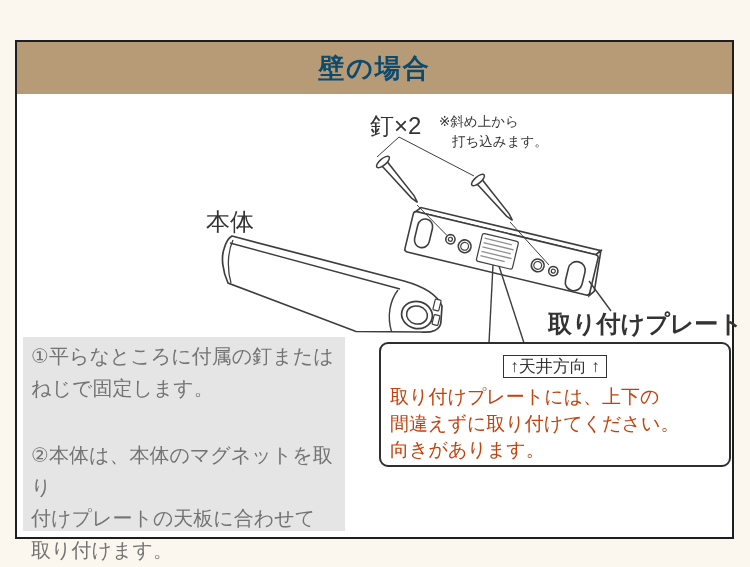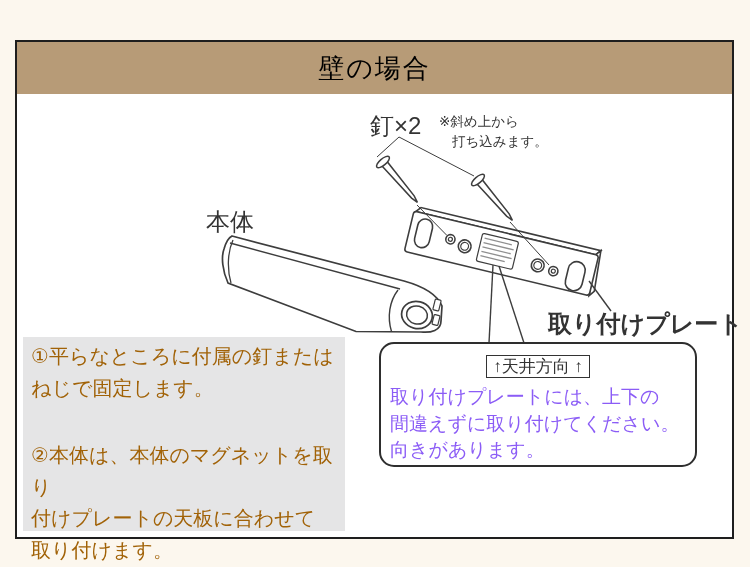--- a/index.html
+++ b/index.html
@@ -14,51 +14,51 @@
 
   .panel {
     position:absolute; left:15px; top:40px; width:719px; height:499px;
     background:#ffffff; border:2px solid #1e1e1e;
   }
   .header {
     position:absolute; left:0; top:0; width:100%; height:52px;
     background:#b79b77; display:flex; align-items:center; justify-content:center;
   }
   .header-title {
-    color:#000000; font-size:26px; font-weight:normal; letter-spacing:2px;
+    color:#0c4a6e; font-size:26px; font-weight:bold; letter-spacing:2px;
   }
 
   .artwork { position:absolute; left:0; top:0; width:750px; height:567px; pointer-events:none; }
 
   .lbl { position:absolute; color:#333333; white-space:nowrap; }
   .lbl-nails  { left:370px; top:110px; font-size:24px; }
   .lbl-note   { left:439px; top:112px; font-size:13.5px; line-height:20px; }
   .lbl-note .indent { padding-left:13px; }
   .lbl-body   { left:206px; top:206px; font-size:24px; }
   .lbl-plate  { left:548px; top:308px; font-size:24px;font-weight:bold; }
 
   .step-box {
     position:absolute; left:23px; top:337px; width:322px; height:194px;
-    background:#e5e5e6; color:#a16207;
+    background:#e5e5e6; color:#737373;
     font-size:20px; line-height:31.5px; padding:4px 0 0 8px;
   }
   .step-box p { margin:0; }
   .step-box .step2 { margin-top:36px; }
 
   .note-box {
-    position:absolute; left:379px; top:342px; width:318px; height:125px;
-    background:#ffffff; border:2px solid #2e2e2e; border-radius:15px;
+    position:absolute; left:379px; top:342px; width:352px; height:125px;
+    background:#ffffff; border:2px solid #2e2e2e; border-radius:9px;
     padding:11px 9px 0 9px;
   }
   .direction-tag {
     width:fit-content; margin:0 auto 6px auto;
     border:1.5px solid #333333; padding:0 6px;
     font-size:17px; line-height:21px; color:#333333;
   }
-  .note-lines { font-size:19px; line-height:26.5px; color:#8b5cf6; }
+  .note-lines { font-size:19px; line-height:26.5px; color:#c2410c; }
 </style>
 </head>
 <body>
 
 <div class="stage">
 
   <div class="panel">
     <div class="header">
       <span class="header-title">壁の場合</span>
     </div>

